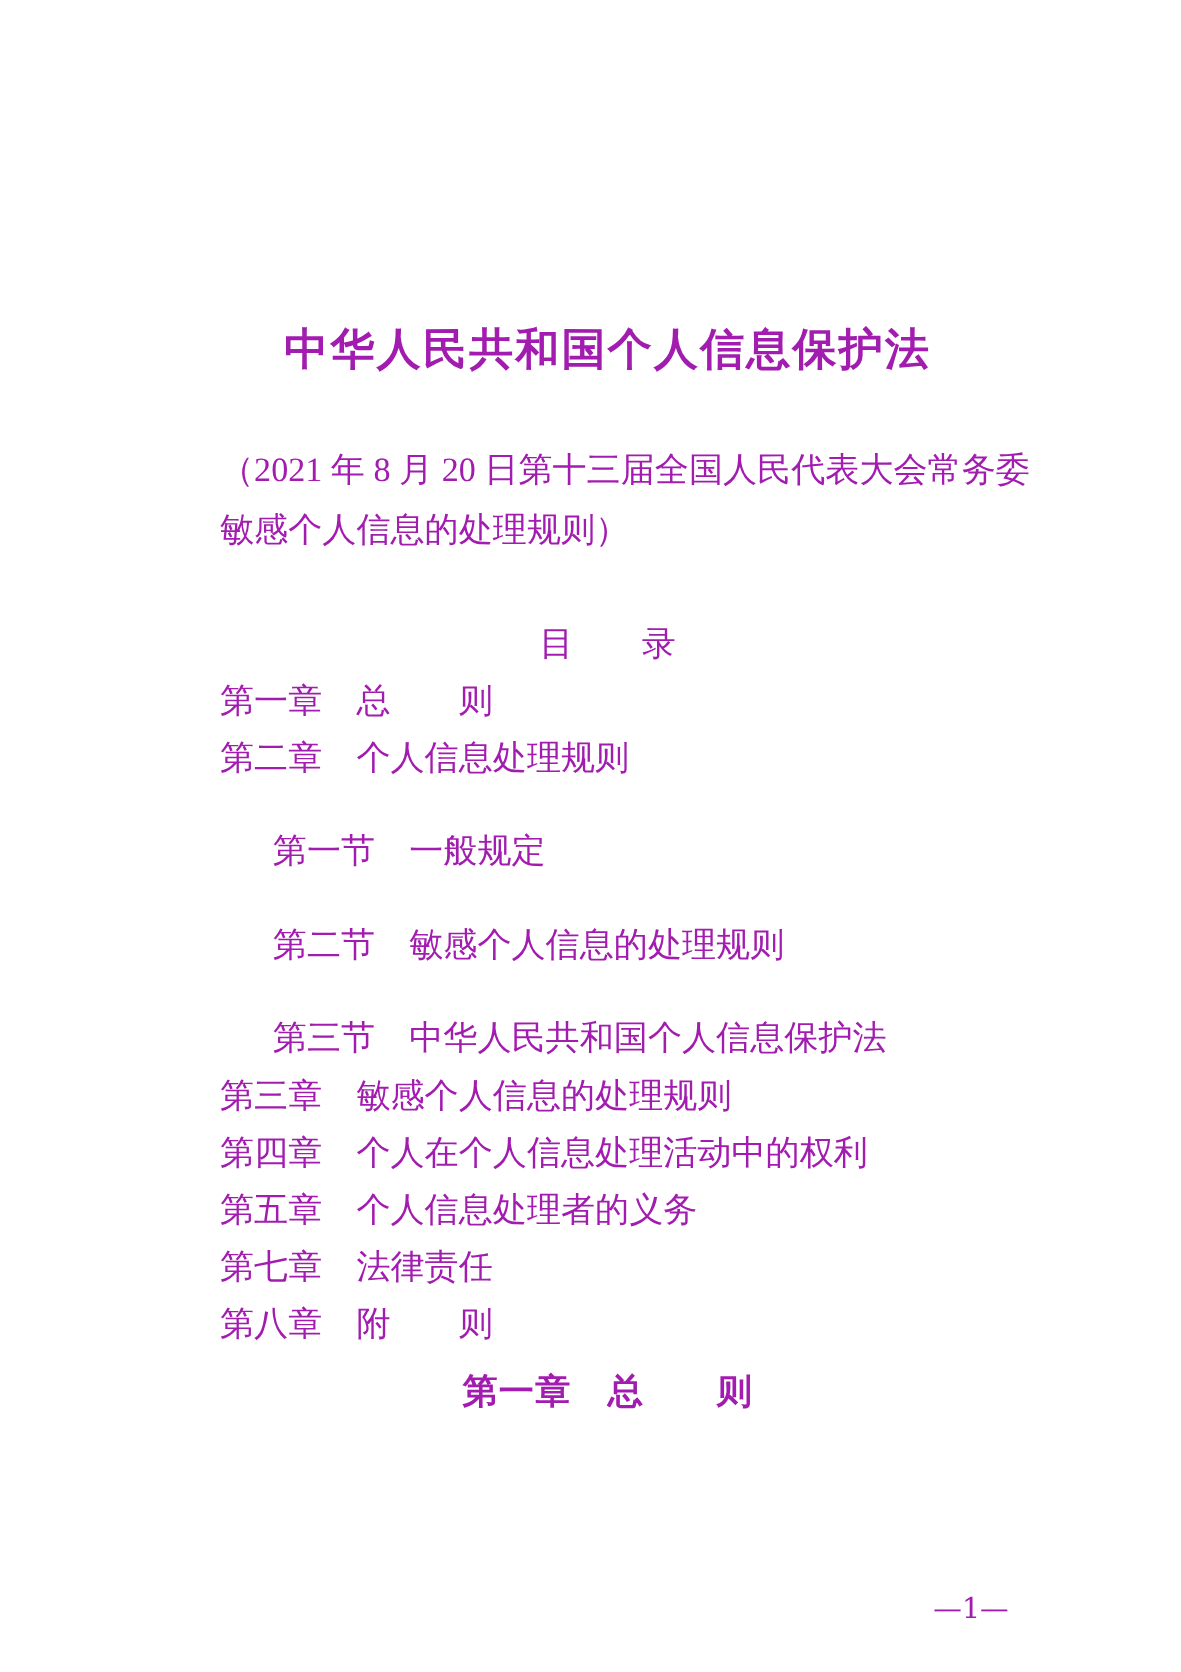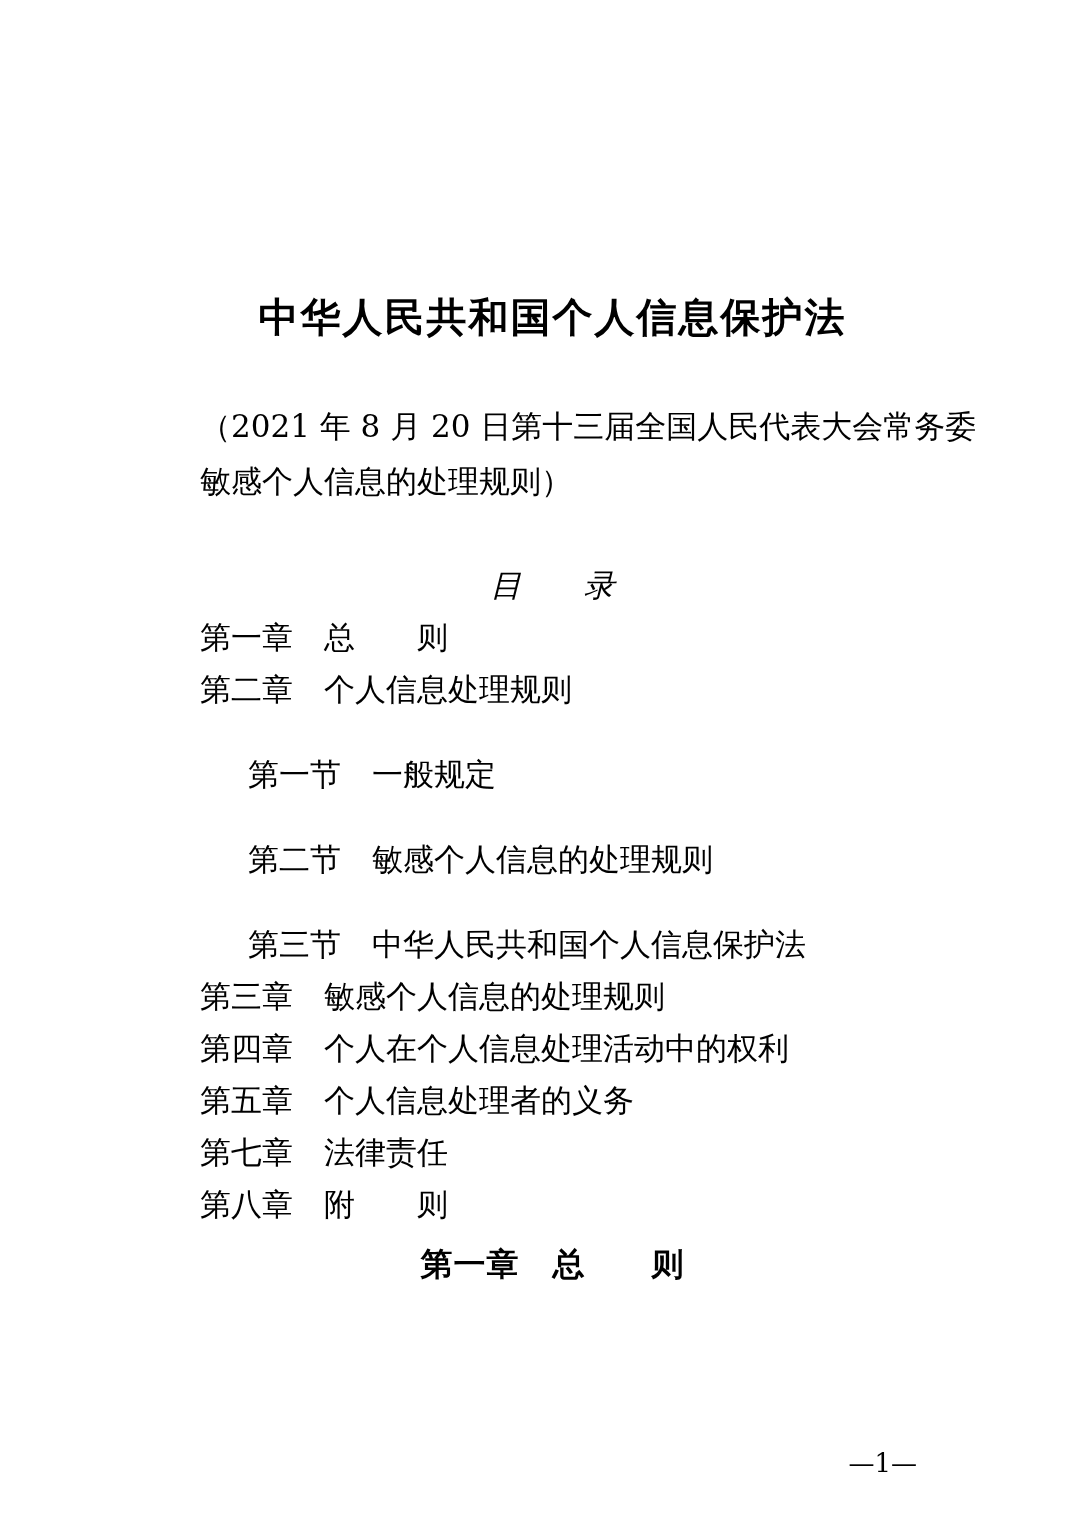--- a/index.html
+++ b/index.html
@@ -2,21 +2,21 @@
 <html><head>
 <meta charset="utf-8">
 <style>
   * { margin: 0; padding: 0; box-sizing: border-box; }
   html, body { background: #ffffff; }
   .page {
     position: relative;
     width: 1074px;
     height: 1520px;
     background: #ffffff;
-    color: #000000;
+    color: #a21caf;
     font-family: "DejaVu Serif", serif;
     overflow: hidden;
   }
   .doc-title {
     position: absolute;
     top: 290px;
     left: 200px;
     width: 705px;
     text-align: center;
     font-size: 40px;
@@ -25,31 +25,30 @@
     white-space: nowrap;
   }
   .adoption-note {
     position: absolute;
     top: 399px;
     left: 200px;
     width: 720px;
     font-size: 31px;
     line-height: 55px;
   }
-  .adoption-line { white-space: nowrap; }
+  .adoption-line { white-space: nowrap; font-family: Liberation Serif, serif; }
   .toc-heading {
     position: absolute;
     top: 560px;
     left: 200px;
     width: 705px;
     text-align: center;
     font-size: 31px;
     line-height: 50px;
     white-space: nowrap;
-    font-style: italic;
   }
   .toc {
     position: absolute;
     top: 611px;
     left: 200px;
     width: 740px;
     font-size: 31px;
   }
   .toc-row {
     height: 52px;

